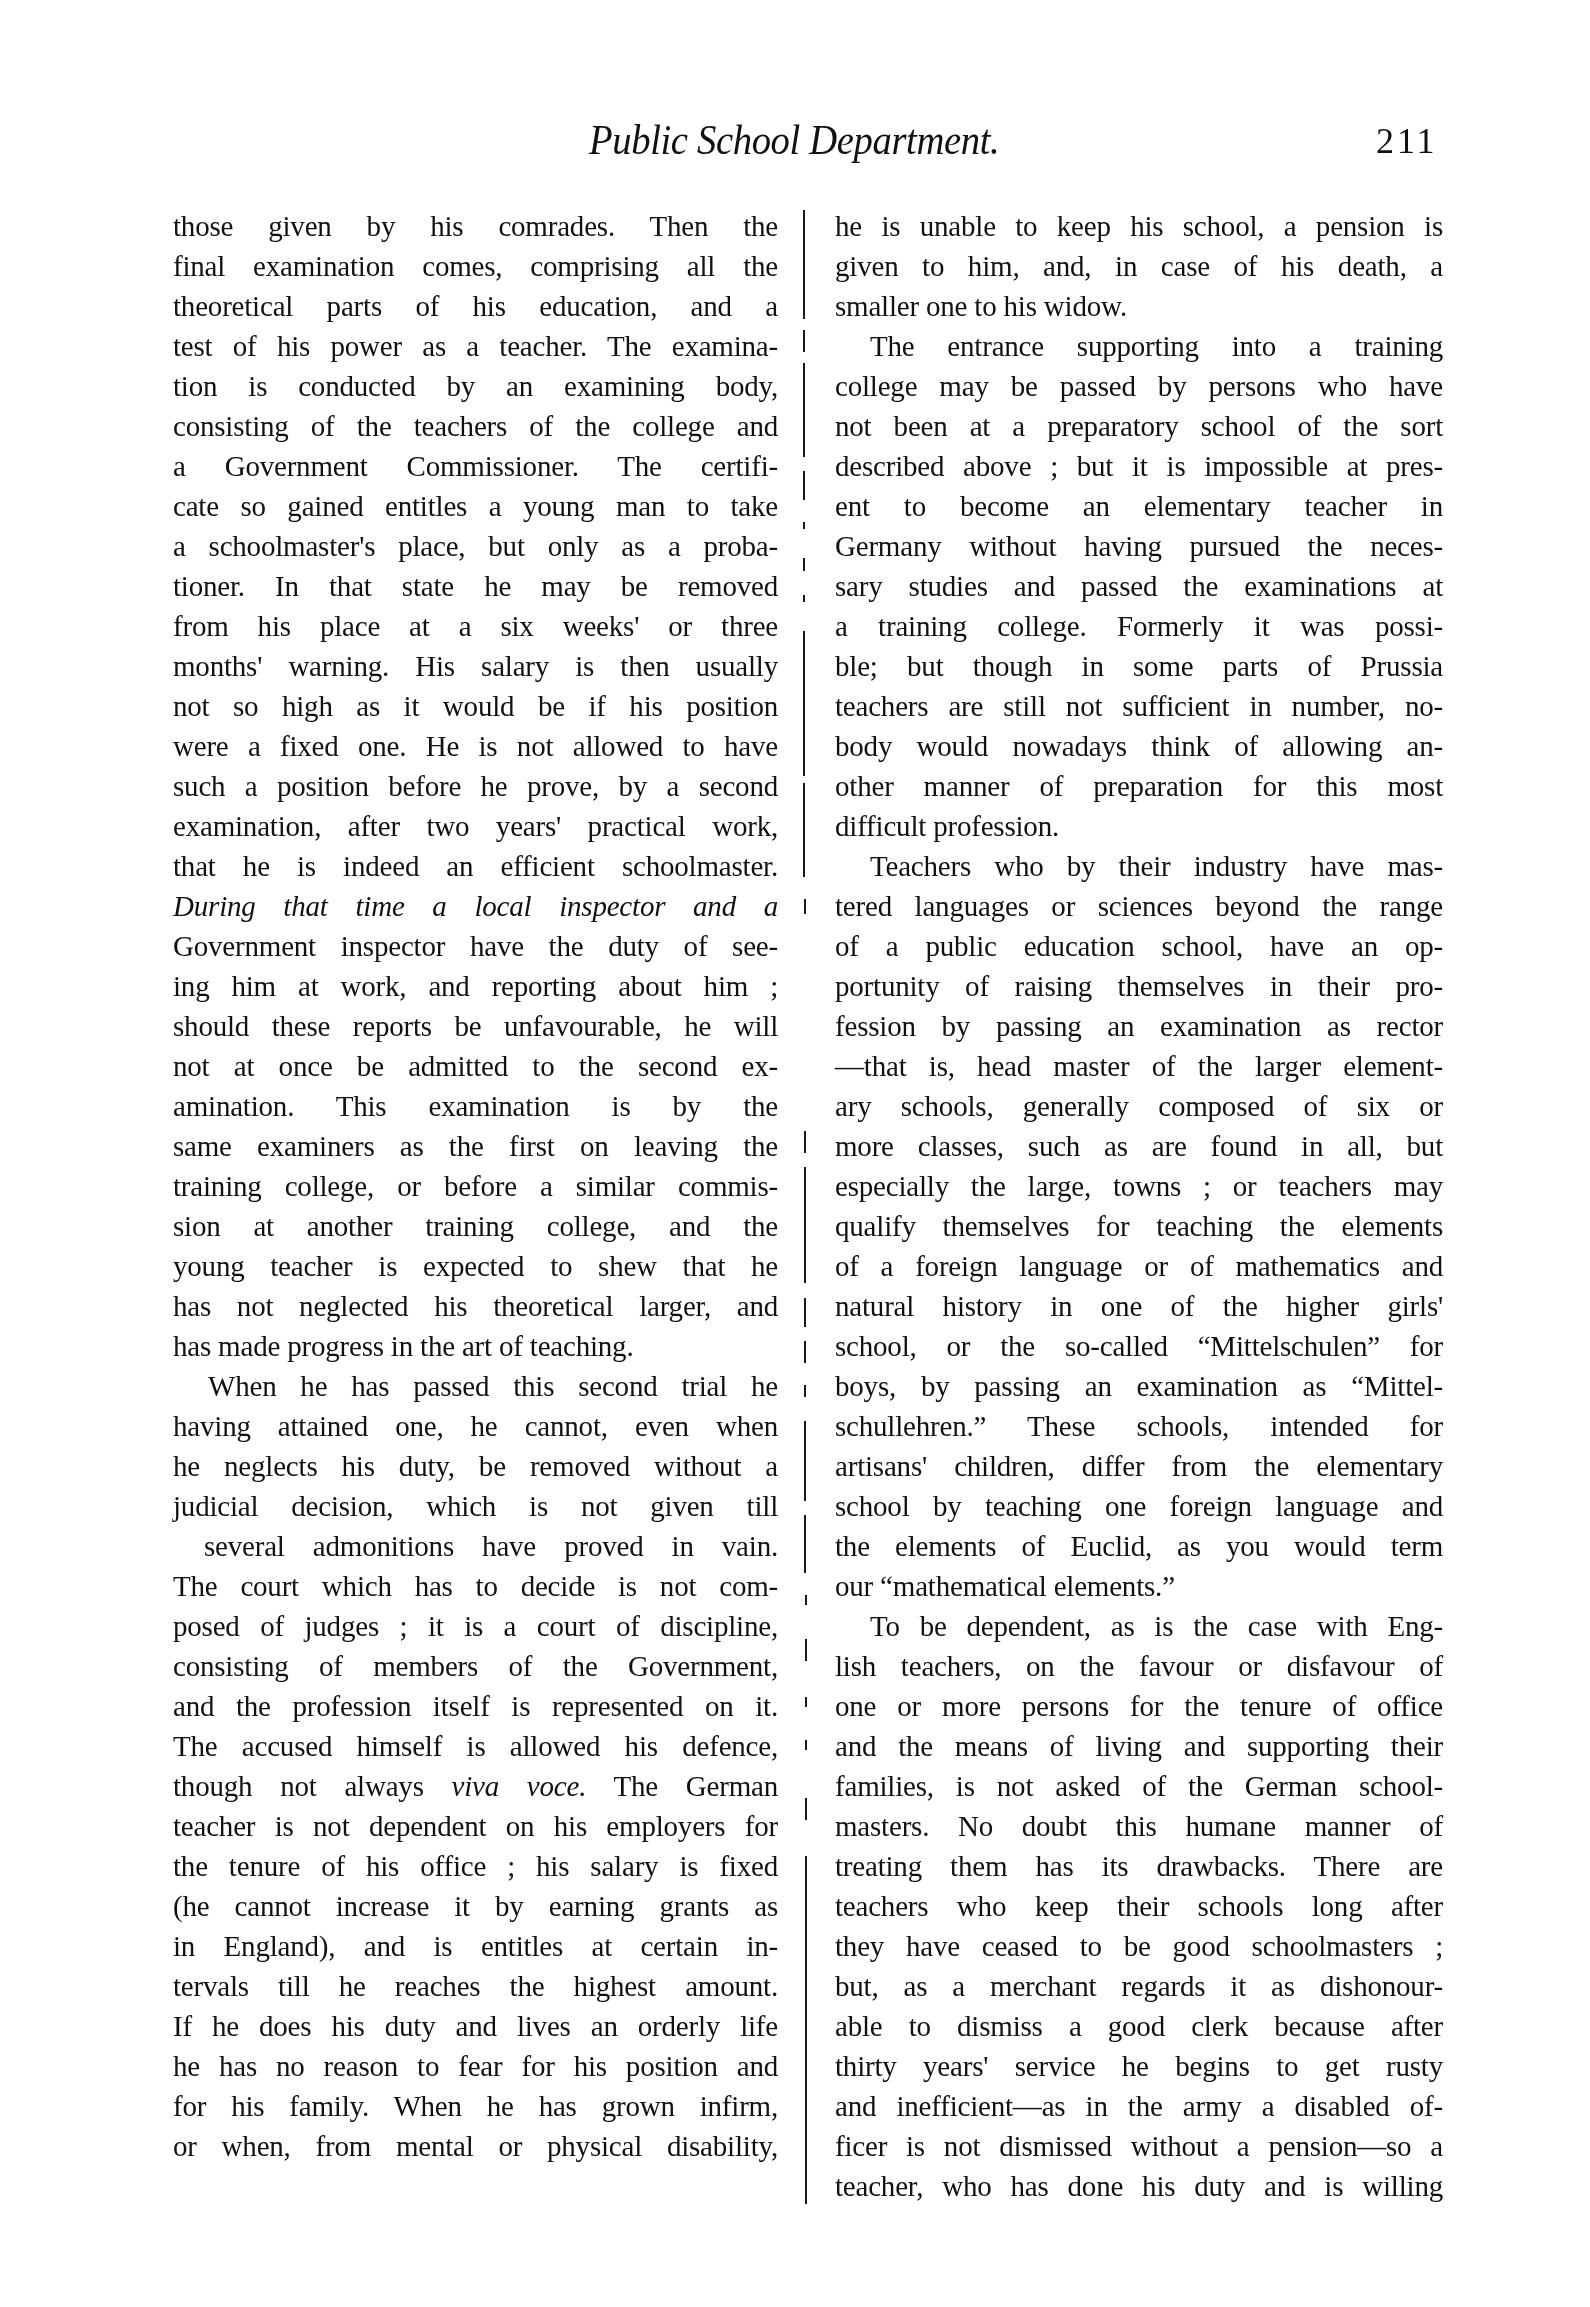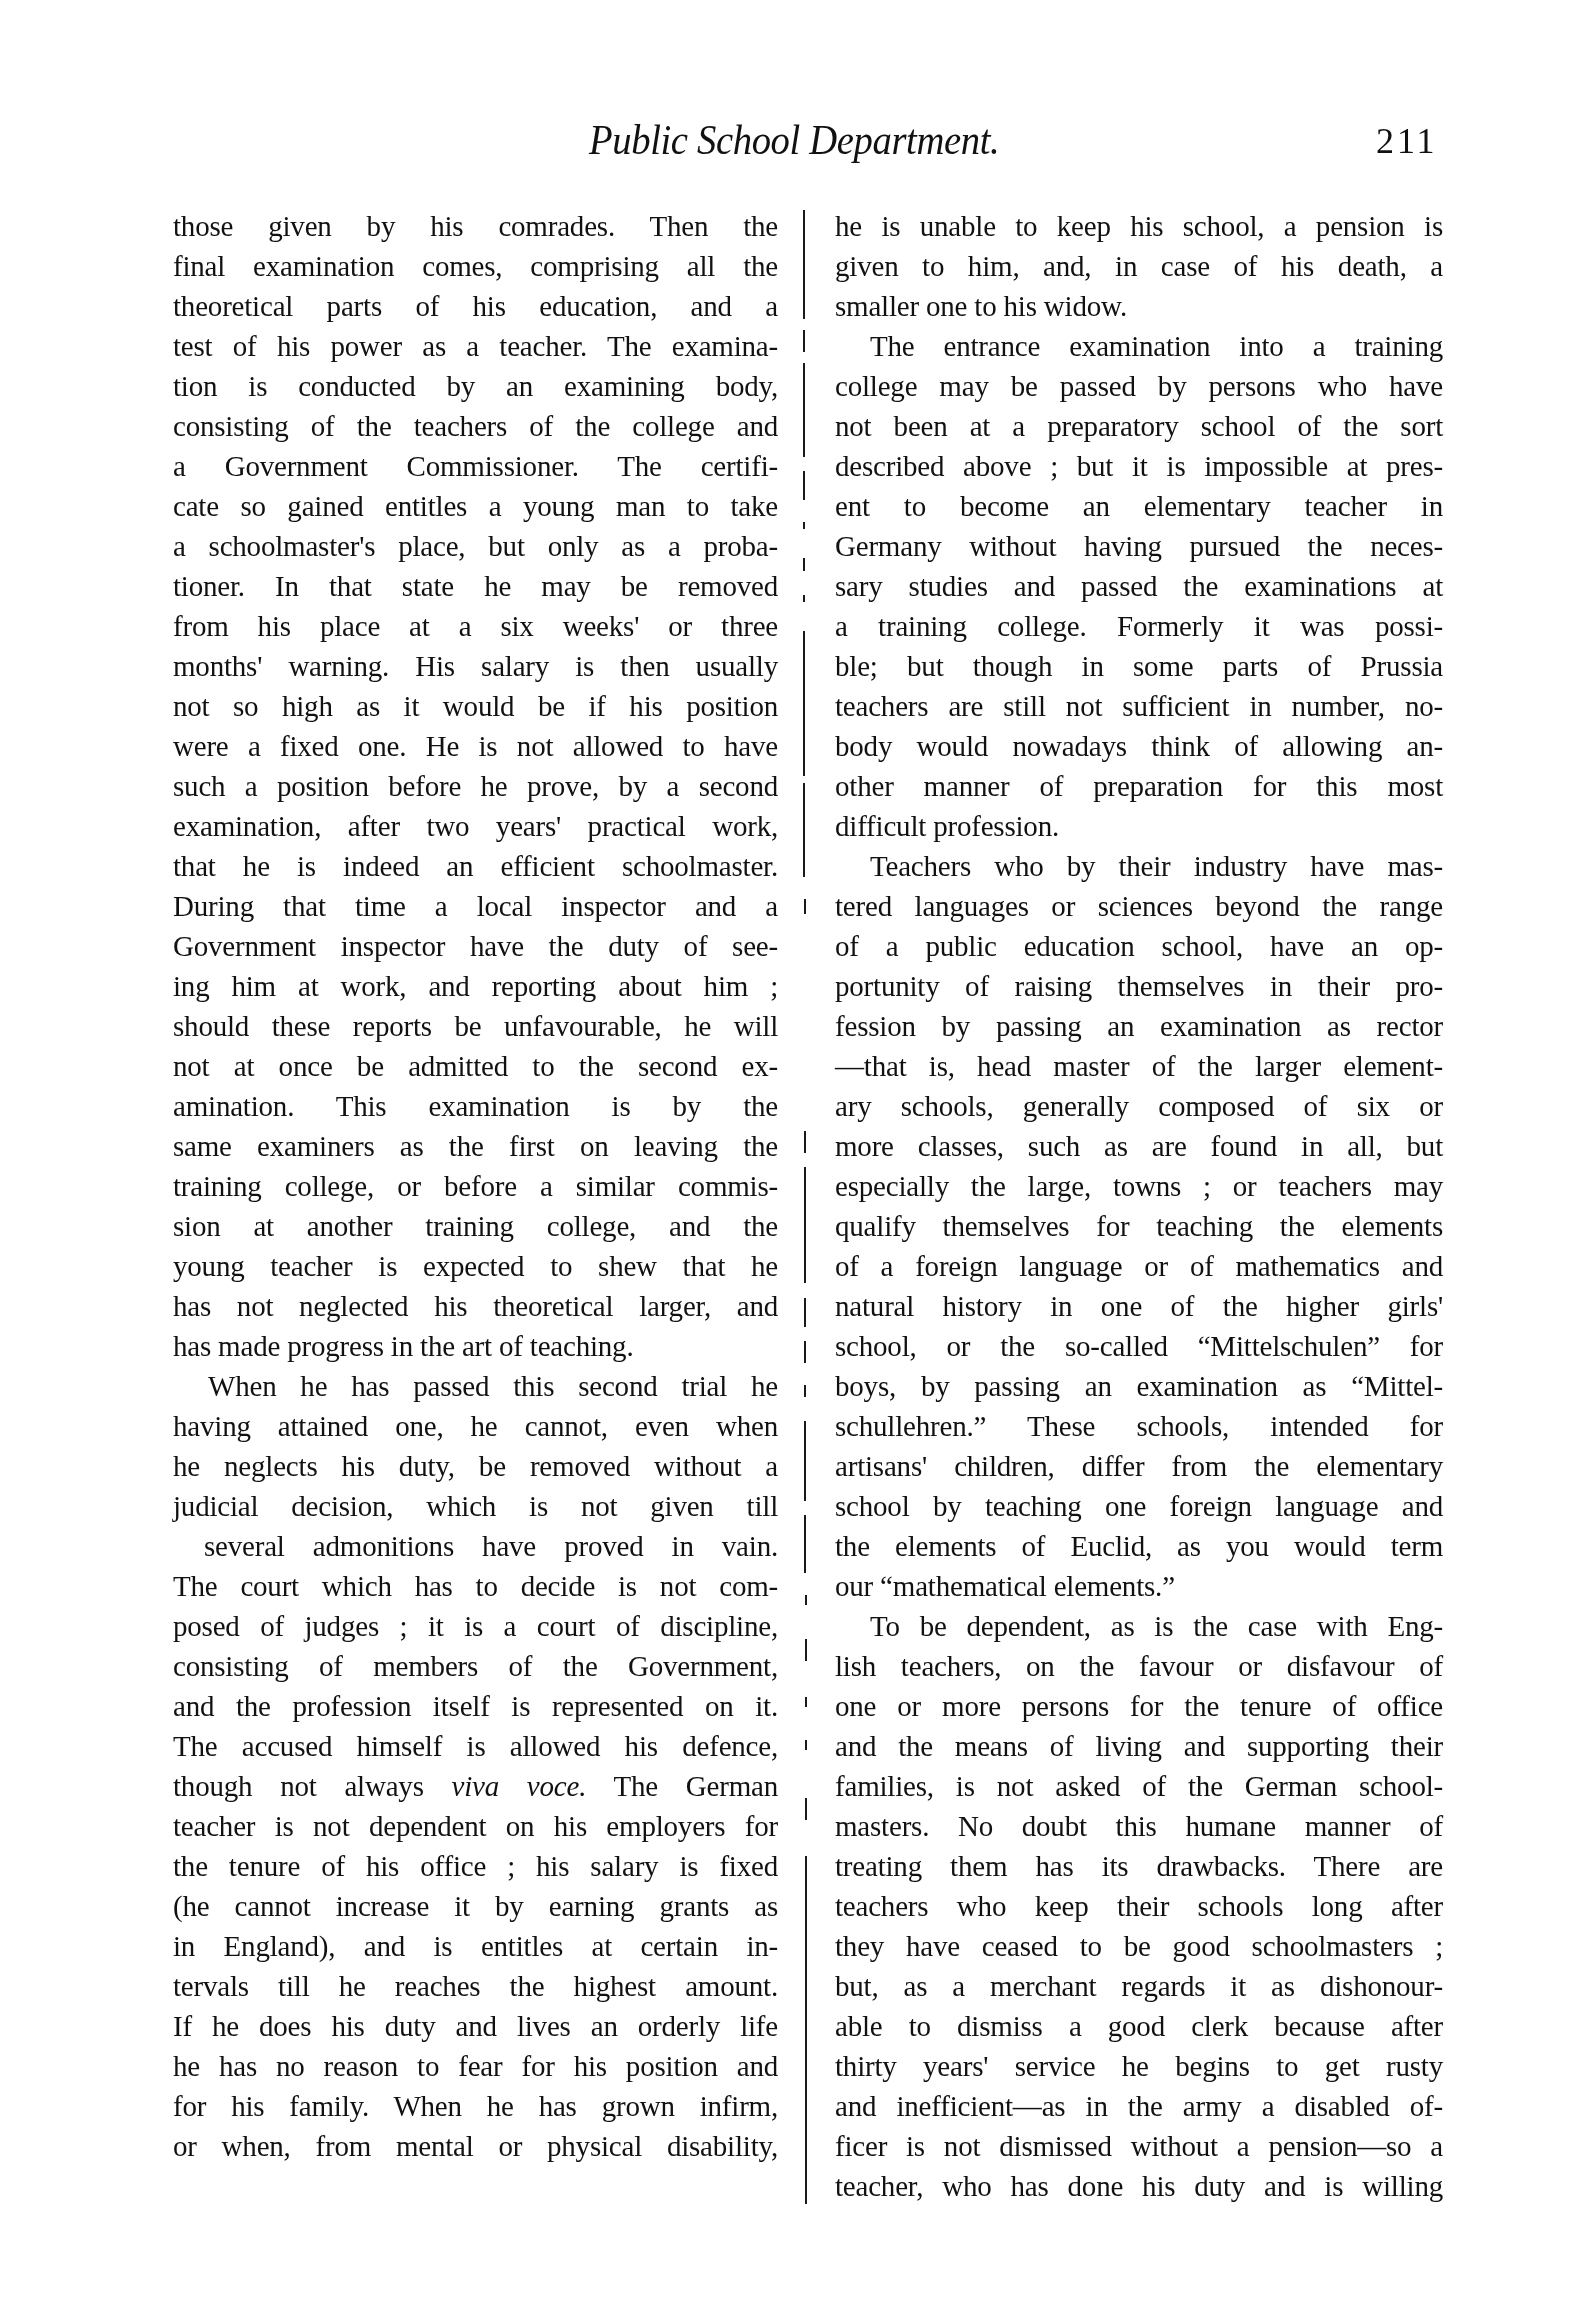--- a/index.html
+++ b/index.html
@@ -61,21 +61,21 @@
     <span class="ln" style="display: block;">cate so gained entitles a young man to take</span>
     <span class="ln" style="display: block;">a schoolmaster's place, but only as a proba-</span>
     <span class="ln" style="display: block;">tioner. In that state he may be removed</span>
     <span class="ln" style="display: block;">from his place at a six weeks' or three</span>
     <span class="ln" style="display: block;">months' warning. His salary is then usually</span>
     <span class="ln" style="display: block;">not so high as it would be if his position</span>
     <span class="ln" style="display: block;">were a fixed one. He is not allowed to have</span>
     <span class="ln" style="display: block;">such a position before he prove, by a second</span>
     <span class="ln" style="display: block;">examination, after two years' practical work,</span>
     <span class="ln" style="display: block;">that he is indeed an efficient schoolmaster.</span>
-    <span class="ln" style="display: block;">During that time a local inspector and a</span>
+    <span class="ln" style="display: block; font-style: italic;">During that time a local inspector and a</span>
     <span class="ln" style="display: block;">Government inspector have the duty of see-</span>
     <span class="ln" style="display: block;">ing him at work, and reporting about him ;</span>
     <span class="ln" style="display: block;">should these reports be unfavourable, he will</span>
     <span class="ln" style="display: block;">not at once be admitted to the second ex-</span>
     <span class="ln" style="display: block;">amination. This examination is by the</span>
     <span class="ln" style="display: block;">same examiners as the first on leaving the</span>
     <span class="ln" style="display: block;">training college, or before a similar commis-</span>
     <span class="ln" style="display: block;">sion at another training college, and the</span>
     <span class="ln" style="display: block;">young teacher is expected to shew that he</span>
     <span class="ln" style="display: block;">has not neglected his theoretical larger, and</span>
@@ -99,21 +99,21 @@
     <span class="ln" style="display: block;">If he does his duty and lives an orderly life</span>
     <span class="ln" style="display: block;">he has no reason to fear for his position and</span>
     <span class="ln" style="display: block;">for his family. When he has grown infirm,</span>
     <span class="ln" style="display: block;">or when, from mental or physical disability,</span>
   </div>
 
   <div class="col col-right">
     <span class="ln" style="display: block;">he is unable to keep his school, a pension is</span>
     <span class="ln" style="display: block;">given to him, and, in case of his death, a</span>
     <span class="ln end" style="display: block;">smaller one to his widow.</span>
-    <span class="ln indent" style="display: block;">The entrance examination into a training</span>
+    <span class="ln indent" style="display: block;">The entrance supporting into a training</span>
     <span class="ln" style="display: block;">college may be passed by persons who have</span>
     <span class="ln" style="display: block;">not been at a preparatory school of the sort</span>
     <span class="ln" style="display: block;">described above ; but it is impossible at pres-</span>
     <span class="ln" style="display: block;">ent to become an elementary teacher in</span>
     <span class="ln" style="display: block;">Germany without having pursued the neces-</span>
     <span class="ln" style="display: block;">sary studies and passed the examinations at</span>
     <span class="ln" style="display: block;">a training college. Formerly it was possi-</span>
     <span class="ln" style="display: block;">ble; but though in some parts of Prussia</span>
     <span class="ln" style="display: block;">teachers are still not sufficient in number, no-</span>
     <span class="ln" style="display: block;">body would nowadays think of allowing an-</span>

